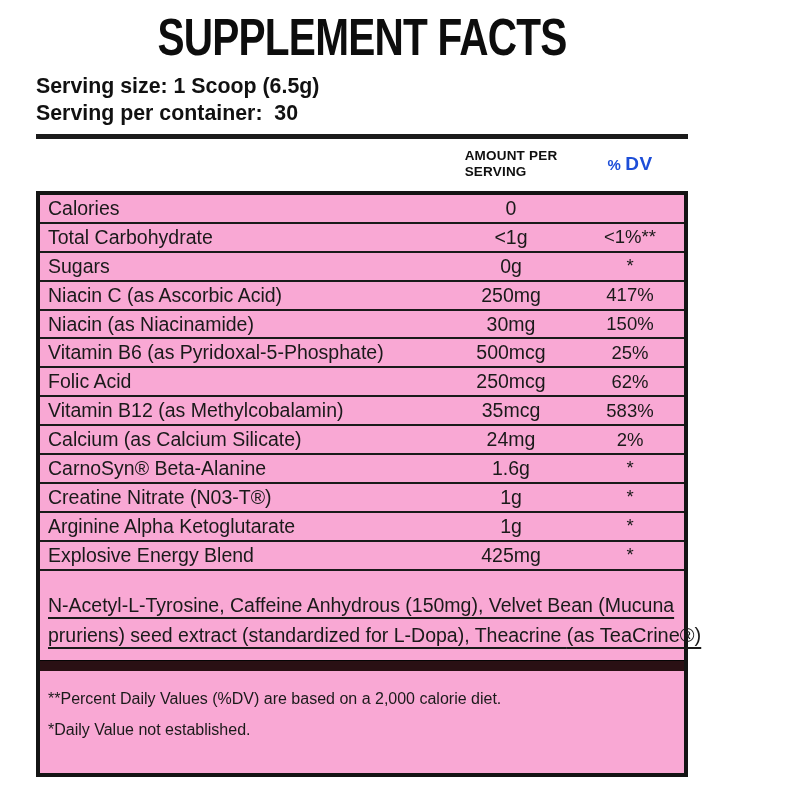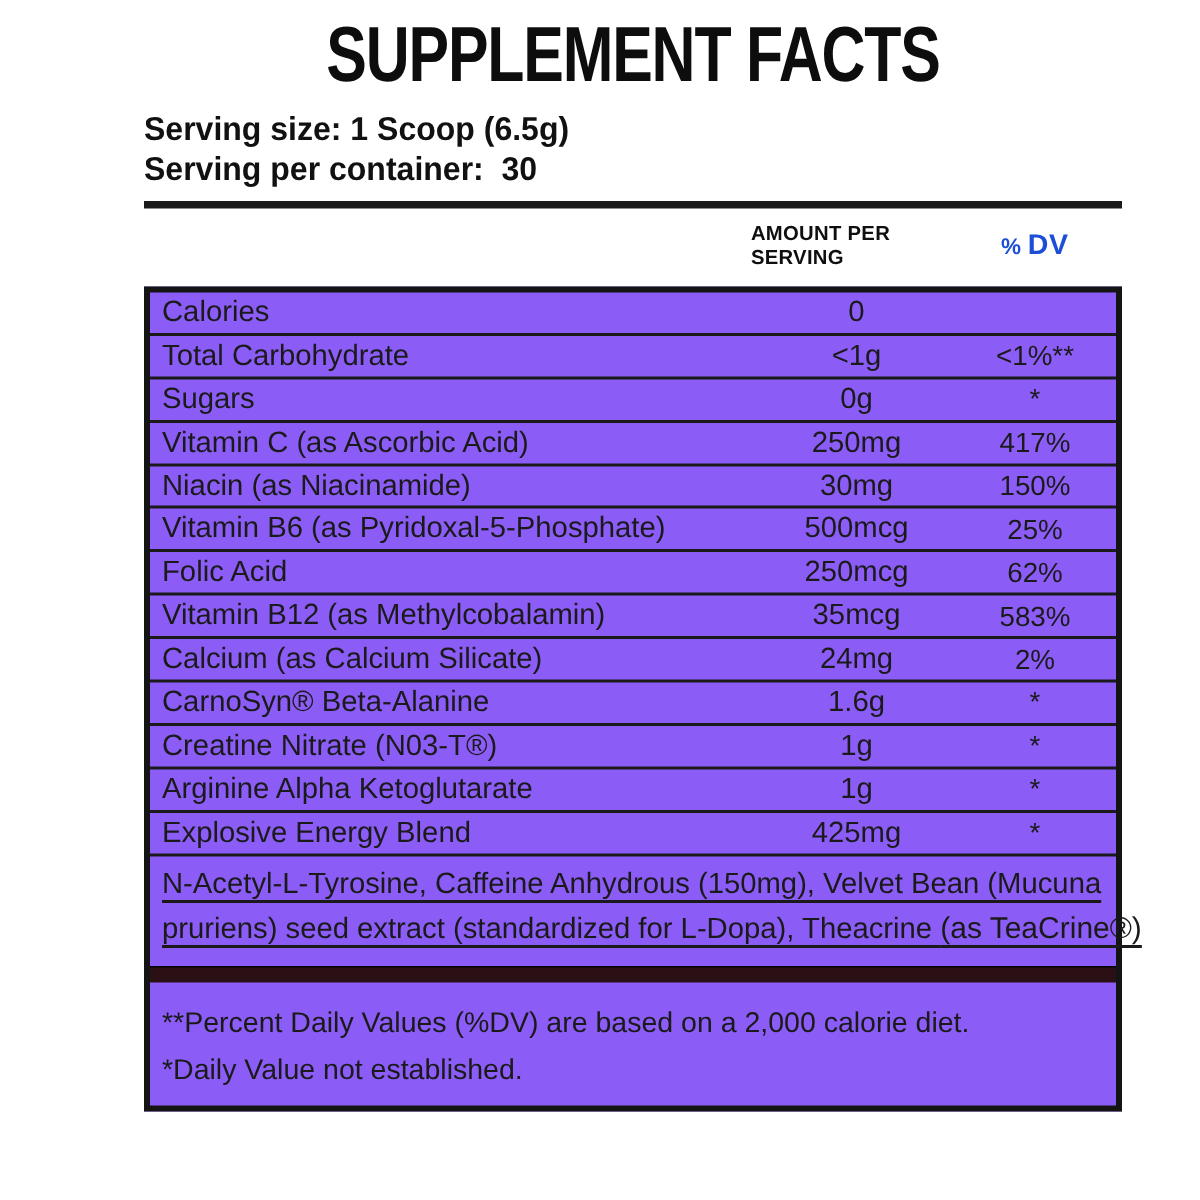--- a/index.html
+++ b/index.html
@@ -8,21 +8,21 @@
     width: 800px;
     height: 800px;
     background: #ffffff;
     font-family: "Liberation Sans", sans-serif;
     color: #1a1a1a;
     -webkit-font-smoothing: antialiased;
   }
   .label {
     position: relative;
     width: 652px;
-    margin-left: 96px;
+    margin-left: 36px;
   }
   
   .title {
     margin-top: 12px;
     height: 50px;
     line-height: 50px;
     text-align: center;
     font-size: 52px;
     font-weight: bold;
     letter-spacing: -1px;
@@ -46,21 +46,20 @@
     background: #1b1b1b;
   }
   
   .col-headers {
     margin-top: 6px;
     height: 38px;
     display: grid;
     grid-template-columns: 1fr 130px 108px;
     padding: 0 4px;
     align-items: center;
-    gap: 24px;
   }
   .amount-header-wrap {
     display: flex;
     justify-content: center;
   }
   .amount-header {
     font-size: 13.5px;
     font-weight: bold;
     line-height: 16px;
     letter-spacing: 0.2px;
@@ -72,58 +71,58 @@
     font-weight: bold;
     color: #1d4ed8;
     white-space: nowrap;
   }
   .dv-header .pct { font-size: 15px; }
   .dv-header .dv  { font-size: 19px; letter-spacing: 0.5px; }
   
   .facts-box {
     margin-top: 8px;
     border: 4px solid #141414;
-    background: #8b5cf6;
+    background: #f9a8d4;
   }
   .row {
     box-sizing: border-box;
     height: 28.9px;
     display: grid;
     grid-template-columns: 1fr 130px 108px;
     align-items: center;
     border-bottom: 2px solid #1a1a1a;
     font-size: 19.5px;
   }
   .c-name   { padding-left: 8px; white-space: nowrap; }
   .c-amount { text-align: center; }
   .c-dv     { text-align: center; font-size: 18.5px; }
   
   .blend {
-    padding: 3px 8px 5px;
+    padding: 19px 8px 5px;
     font-size: 19.5px;
     line-height: 30px;
   }
   .blend .line {
     text-decoration: underline;
     text-decoration-thickness: 1.5px;
     text-underline-offset: 5px;
     white-space: nowrap;
   }
   .blend .small { font-size: 20px; }
   .blend-gap { height: 5px; }
   
   .separator-bar {
     height: 10px;
     background: #2a1014;
     border-top: 1px solid #050505;
   }
   
   .footnotes {
-    padding: 12px 8px 8px;
-    font-size: 19px;
+    padding: 12px 8px 28px;
+    font-size: 16px;
     line-height: 31px;
   }
 </style>
 </head>
 <body>
 
 <div class="label">
 
   <div class="title">SUPPLEMENT FACTS</div>
 
@@ -163,21 +162,21 @@
         <span class="c-dv">&lt;1%**</span>
       </div>
 
       <div class="row">
         <span class="c-name">Sugars</span>
         <span class="c-amount">0g</span>
         <span class="c-dv">*</span>
       </div>
 
       <div class="row">
-        <span class="c-name">Vitamin C (as Ascorbic Acid)</span>
+        <span class="c-name">Niacin C (as Ascorbic Acid)</span>
         <span class="c-amount">250mg</span>
         <span class="c-dv">417%</span>
       </div>
 
       <div class="row">
         <span class="c-name">Niacin (as Niacinamide)</span>
         <span class="c-amount">30mg</span>
         <span class="c-dv">150%</span>
       </div>
 

